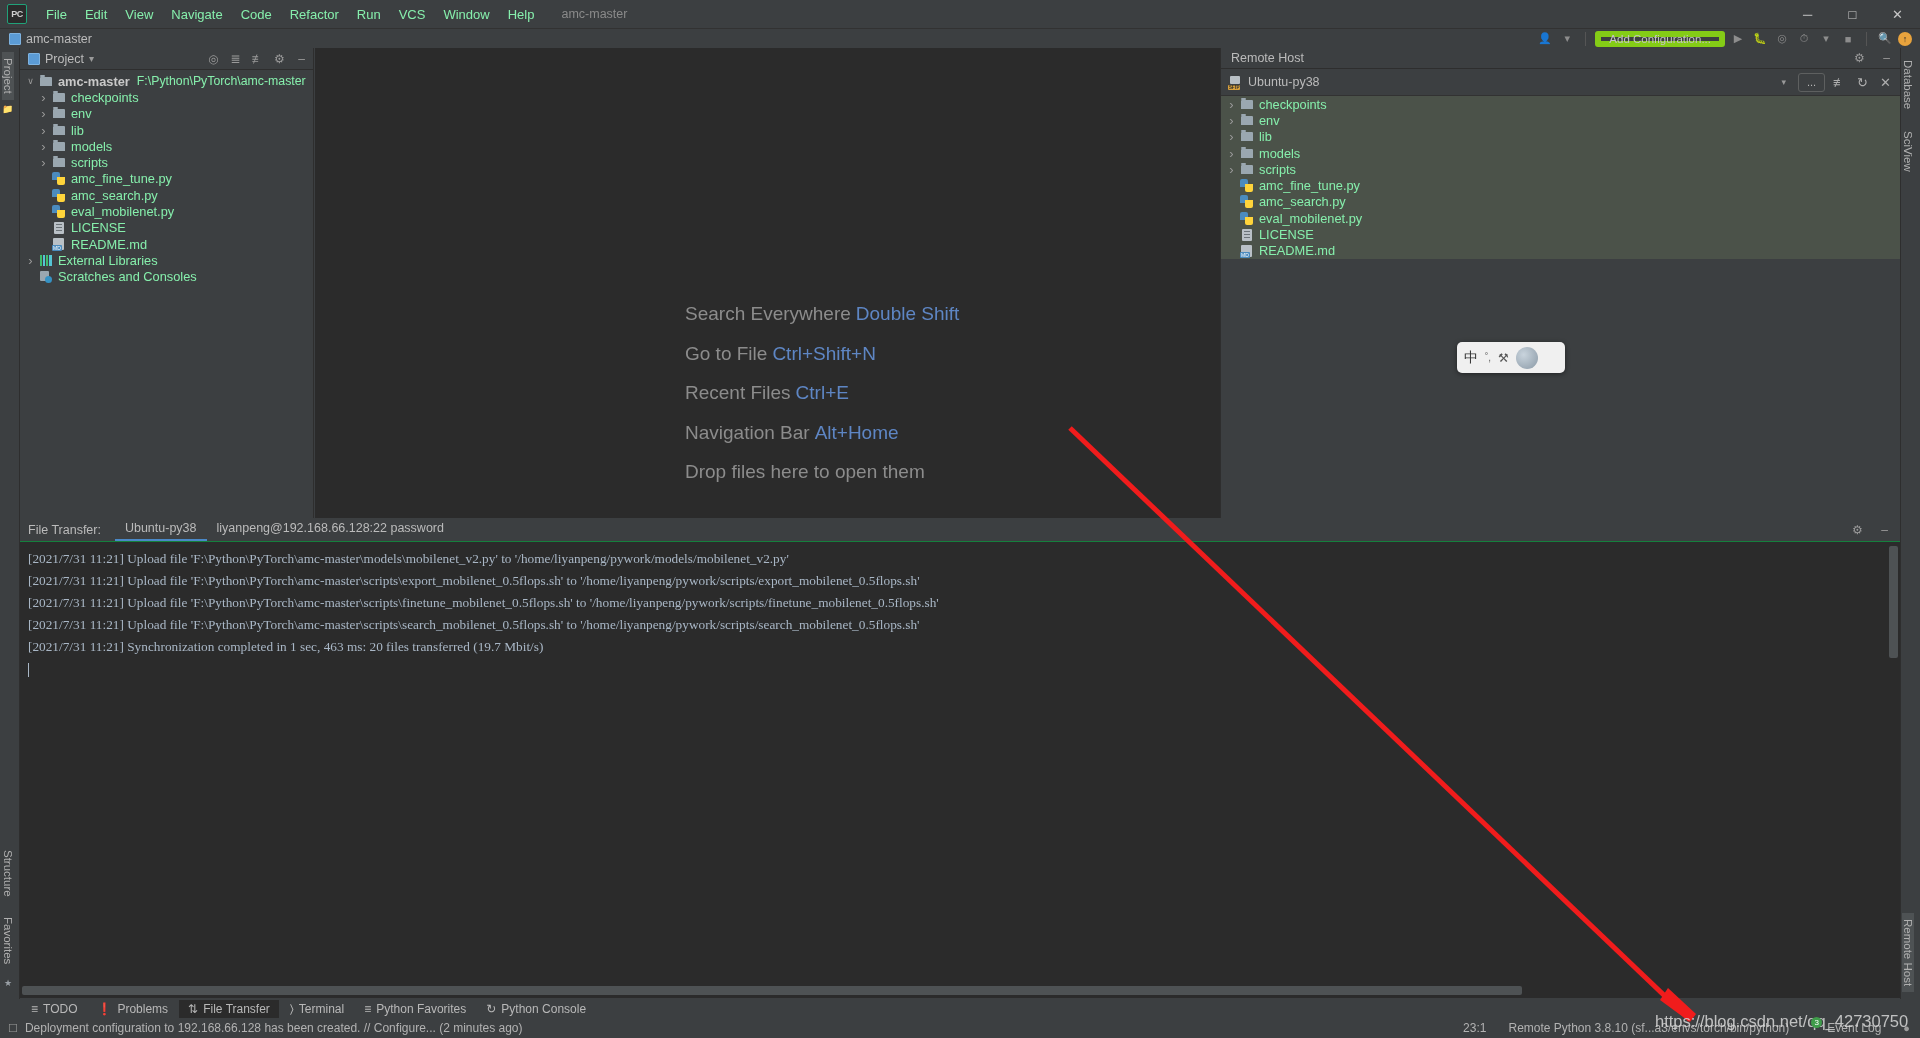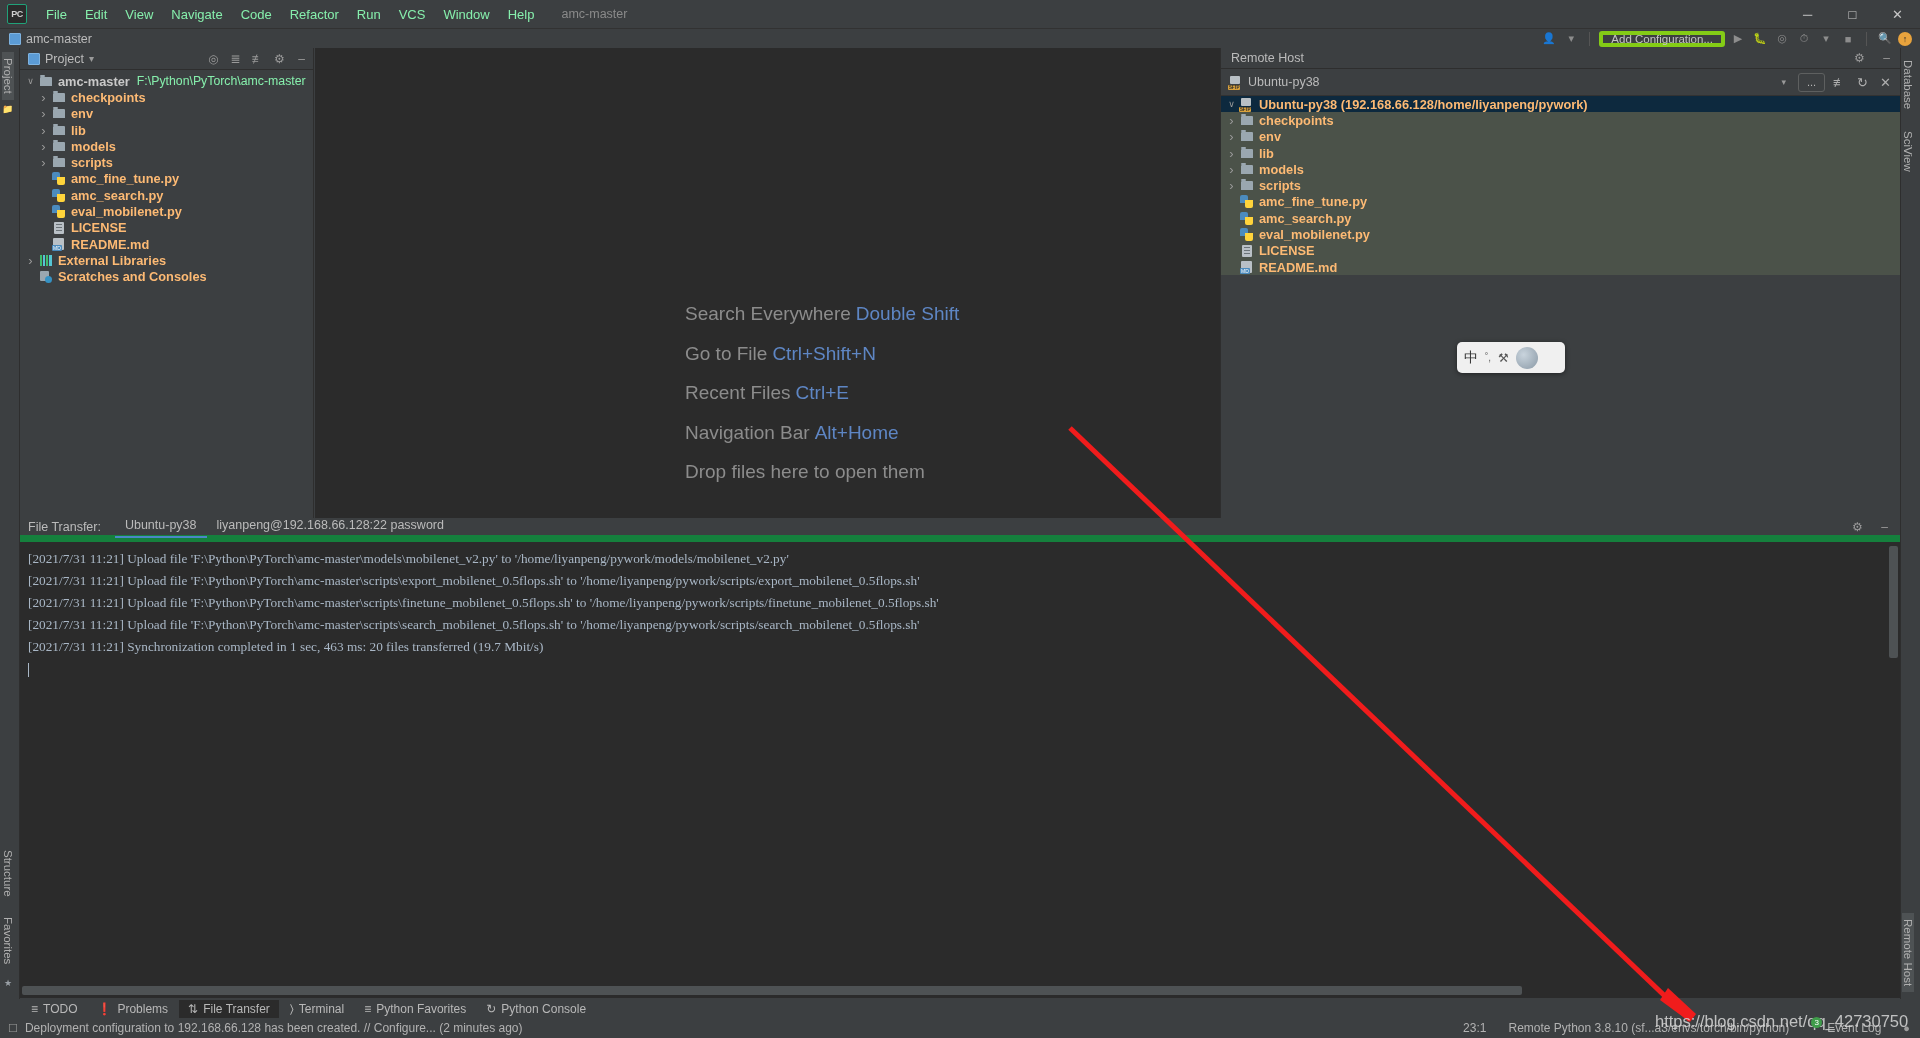--- a/index.html
+++ b/index.html
@@ -57,21 +57,21 @@
     position: absolute; right: 8px; top: 0; height: 19px;
     display: flex; align-items: center; gap: 4px;
   }
   .tb-sep { width: 1px; height: 14px; background: #555; margin: 0 5px; }
   .tb-icon {
     width: 18px; height: 17px; display: flex; align-items: center;
     justify-content: center; font-size: 11px; color: #8d8d8d;
   }
   .tb-icon.active { color: #c0c0c0; }
   .addconfig {
-    height: 16px; border: 4px solid #84cc16; border-radius: 3px;
+    height: 16px; border: 6px solid #84cc16; border-radius: 3px;
     font-size: 11.5px; color: #c4c4c4; padding: 0 8px;
     display: flex; align-items: center; background: transparent;
   }
   .update-dot {
     width: 14px; height: 14px; border-radius: 50%; background: #e8a33d;
     display: flex; align-items: center; justify-content: center;
     font-size: 9px; color: #2b2b2b; font-weight: bold;
   }
 
   
@@ -165,21 +165,21 @@
     width: 12px; height: 12px; position: relative;
   }
   .scrico::before {
     content:""; position:absolute; left:0; top:0; width:9px; height:10px;
     background:#9aa7b0; border-radius:1px;
   }
   .scrico::after {
     content:""; position:absolute; right:0; bottom:0; width:7px; height:7px;
     border-radius:50%; background:#3592c4;
   }
-  .rtxt { margin-left: 4px; color: #fdba74; font-weight: bold; }
+  .rtxt { margin-left: 4px; color: #86efac; }
   .rtxt.bold { font-weight: bold; color: #c9c9c9; }
   .rpath { margin-left: 7px; color: #86efac; font-size: 12.3px; }
   .ind1 { padding-left: 17px; }
 
   
   .editor {
     position: absolute; top: 48px; left: 315px; width: 905px; height: 470px;
     background: #2b2b2b;
   }
   .tips {
@@ -232,21 +232,21 @@
   .rrow.sel { background: #0d293e; }
   .rrow.ghost { background: #4b5249; }
 
   
   .bottom-panel {
     position: absolute; top: 518px; left: 20px; right: 20px; height: 480px;
     background: #3c3f41;
   }
   .bp-head {
     height: 24px; display: flex; align-items: center; padding-left: 8px;
-    gap: 0px; border-bottom: 7px solid #15803d;
+    gap: 0px; border-bottom: 1px solid #15803d;
   }
   .bp-label { font-size: 12.5px; color: #bbbbbb; margin-right: 14px; }
   .bp-tab {
     font-size: 12.5px; color: #bbbbbb; padding: 3px 10px 4px;
     border-bottom: 2px solid transparent; cursor: default;
   }
   .bp-tab.active { border-bottom-color: #4a88c7; }
   .bp-head-btns { margin-left: auto; display: flex; gap: 12px; padding-right: 8px; }
   .console {
     position: absolute; top: 24px; left: 0; right: 0; bottom: 0;
@@ -538,27 +538,20 @@
     <span class="host-select">
       <span>Ubuntu-py38</span>
       <span class="sel-caret">▾</span>
     </span>
     <span class="dots-btn">...</span>
     <span class="rtb-ico">≢</span>
     <span class="rtb-ico">↻</span>
     <span class="rtb-ico">✕</span>
   </div>
   <div class="rtree">
-    <div class="rrow sel">
-      <span class="arrow open"></span>
-      <span class="ico">
-          <span class="sftp-ico"></span>
-        </span>
-      <span class="rtxt">Ubuntu-py38 (192.168.66.128/home/liyanpeng/pywork)</span>
-    </div>
 
     <div class="rrow ghost ind1">
       <span class="arrow closed"></span>
       <span class="ico">
           <span class="folder"></span>
         </span>
       <span class="rtxt">checkpoints</span>
     </div>
     <div class="rrow ghost ind1">
       <span class="arrow closed"></span>

